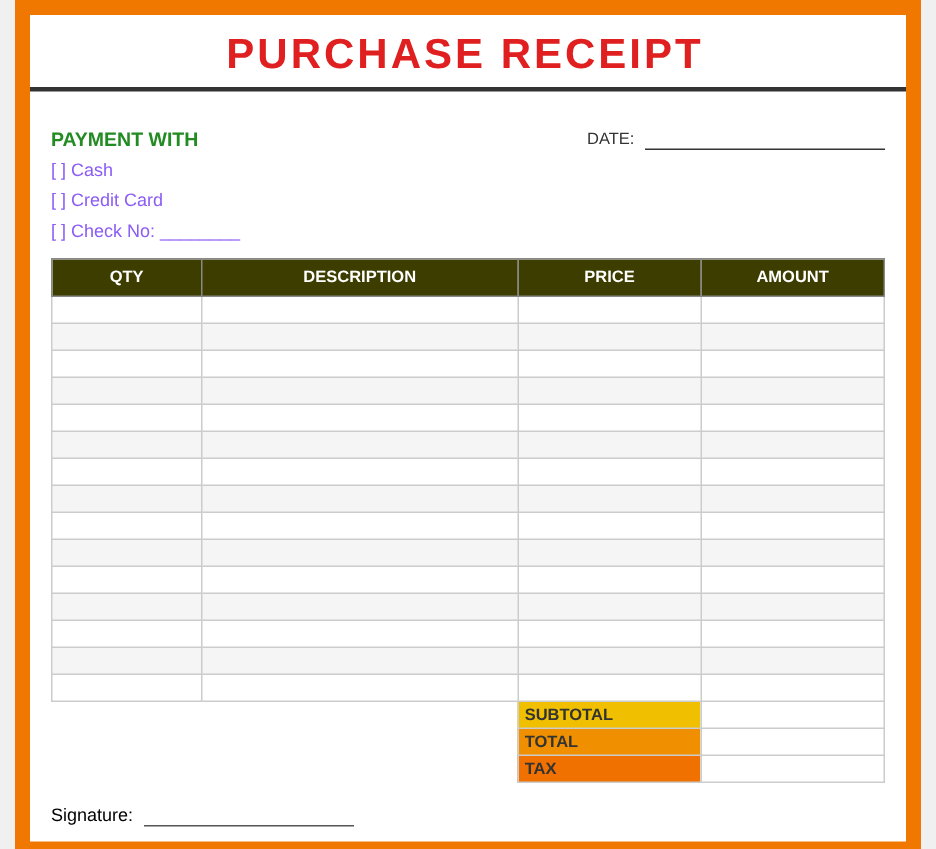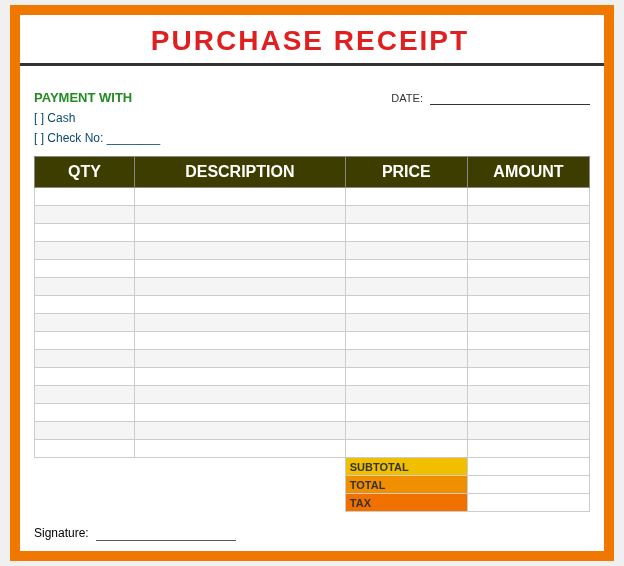--- a/index.html
+++ b/index.html
@@ -38,21 +38,21 @@
       align-items: flex-start;
     }
     .payment-left {}
     .payment-with-label {
       color: #228B22;
       font-weight: bold;
       font-size: 13px;
       margin-bottom: 3px;
     }
     .payment-option {
-      color: #0c4a6e;
+      color: #8b5cf6;
       font-size: 12px;
       line-height: 1.7;
     }
     .date-area {
       font-size: 11px;
       color: #333;
       padding-top: 2px;
     }
     .date-line {
       display: inline-block;
@@ -63,21 +63,21 @@
     .table-section {
       padding: 0 14px 6px 14px;
     }
     table.receipt-table {
       width: 100%;
       border-collapse: collapse;
     }
     table.receipt-table thead tr th {
       background: #3d3d00;
       color: #ffffff;
-      font-size: 16px;
+      font-size: 11px;
       font-weight: bold;
       text-align: center;
       padding: 6px 4px;
       border: 1px solid #888;
     }
     table.receipt-table tbody tr td {
       border: 1px solid #ccc;
       height: 18px;
       font-size: 11px;
       padding: 1px 4px;
@@ -130,20 +130,21 @@
   <div class="inner-white">
 
     <div class="title-bar">
       <span class="title-text">PURCHASE RECEIPT</span>
     </div>
 
     <div class="payment-section">
       <div class="payment-left">
         <div class="payment-with-label">PAYMENT WITH</div>
         <div class="payment-option">[ ] Cash</div>
+        <div class="payment-option">[ ] Credit Card</div>
         <div class="payment-option">[ ] Check No: ________</div>
       </div>
       <div class="date-area">
         <span>DATE:</span>
         <span class="date-line">&nbsp;</span>
       </div>
     </div>
 
     <div class="table-section">
       <table class="receipt-table">

